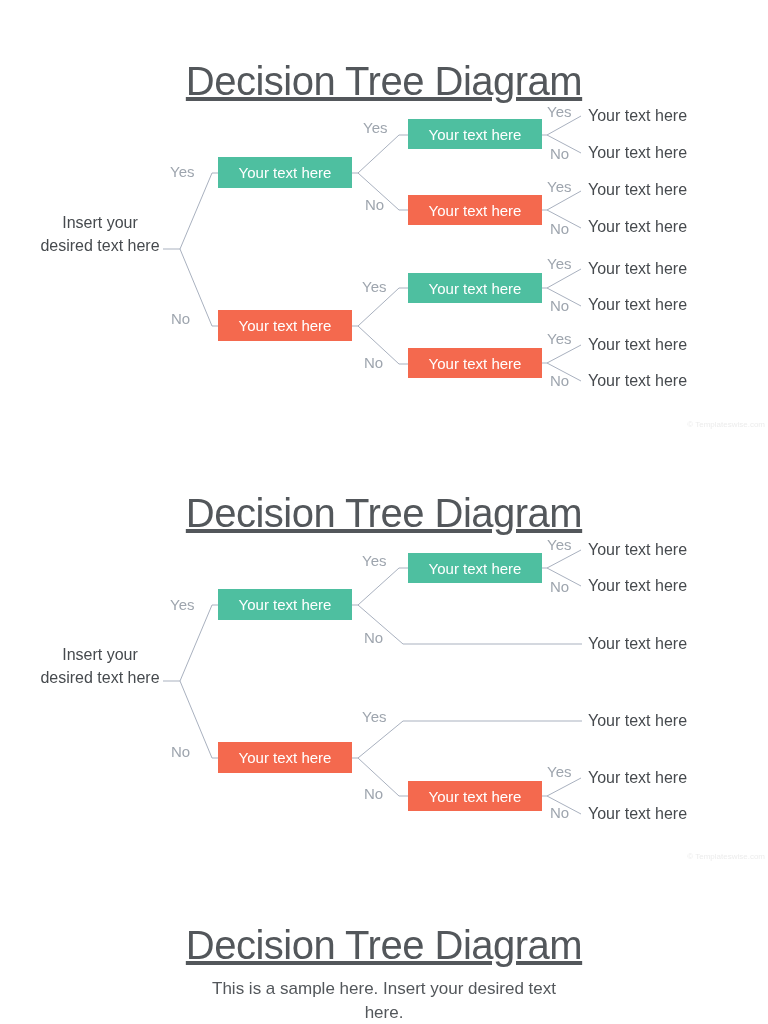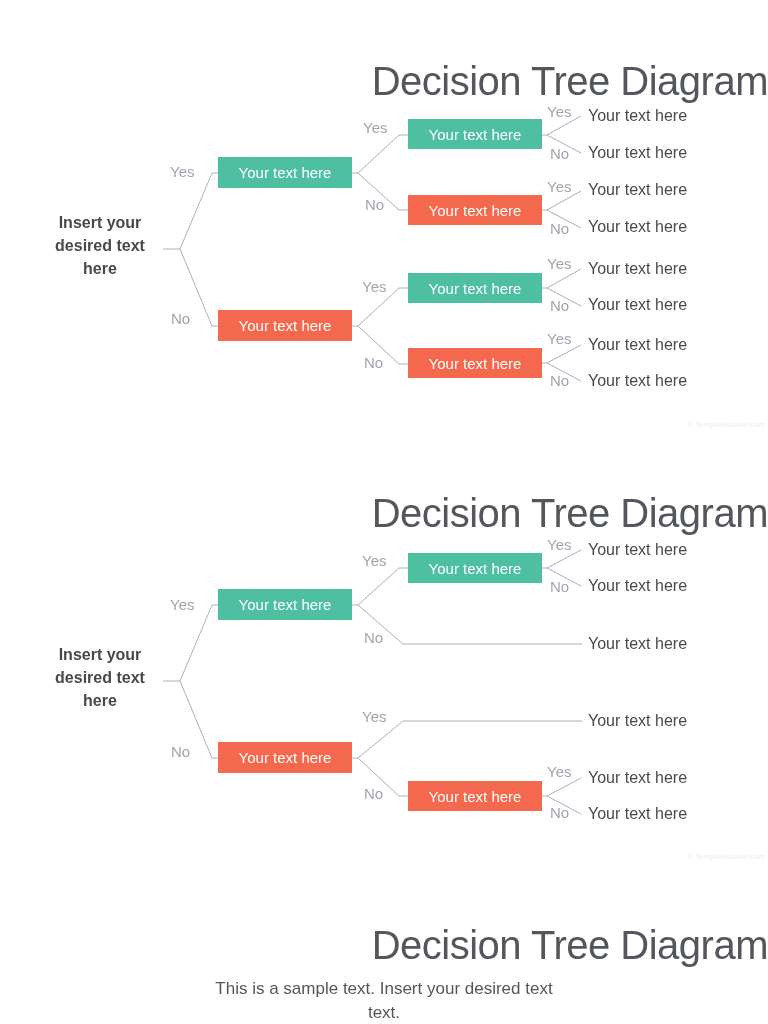--- a/index.html
+++ b/index.html
@@ -10,32 +10,32 @@
     position: relative;
     font-family: "Liberation Sans", sans-serif;
   }
   .slide { position: absolute; left: 0; width: 768px; height: 432px; background: #ffffff; }
   #slide1 { top: 0; }
   #slide2 { top: 432px; }
   #slide3 { top: 864px; }
 
   .slide-title {
     position: absolute; top: 31px; left: 0; width: 100%;
-    text-align: right;
+    text-align: center;
     font-size: 40px; line-height: 46px; font-weight: 400;
     letter-spacing: -0.5px;
     color: #53575b;
+    text-decoration: underline;
   }
   .lines { position: absolute; left: 0; top: 0; }
   .root-text {
     position: absolute; left: 40px; top: 211px; width: 120px;
     text-align: center;
     font-size: 16px; line-height: 23px;
     color: #464a4e;
-    font-weight: bold;
   }
   .node {
     position: absolute; width: 134px;
     display: flex; align-items: center; justify-content: center;
     font-size: 15px; color: #ffffff; white-space: nowrap;
   }
   .node.l1 { left: 218px; height: 31px; }
   .node.l2 { left: 408px; height: 30px; }
   .teal  { background: #4ebfa0; }
   .coral { background: #f4694e; }
@@ -148,14 +148,14 @@
   <div class="leaf" style="top:202px;">Your text here</div>
   <div class="leaf" style="top:279px;">Your text here</div>
   <div class="leaf" style="top:336px;">Your text here</div>
   <div class="leaf" style="top:372px;">Your text here</div>
 
   <div class="wm">© Templateswise.com</div>
 </section>
 
 <section class="slide" id="slide3">
   <h1 class="slide-title">Decision Tree Diagram</h1>
-  <div class="subtitle">This is a sample text. Insert your desired text text.</div>
+  <div class="subtitle">This is a sample here. Insert your desired text here.</div>
 </section>
 
 </body></html>

